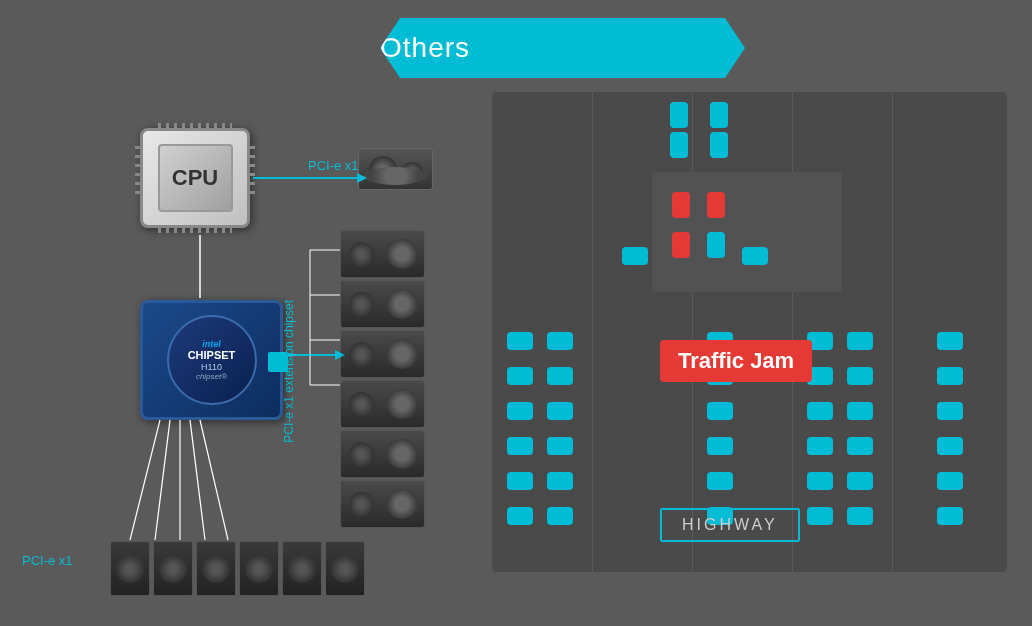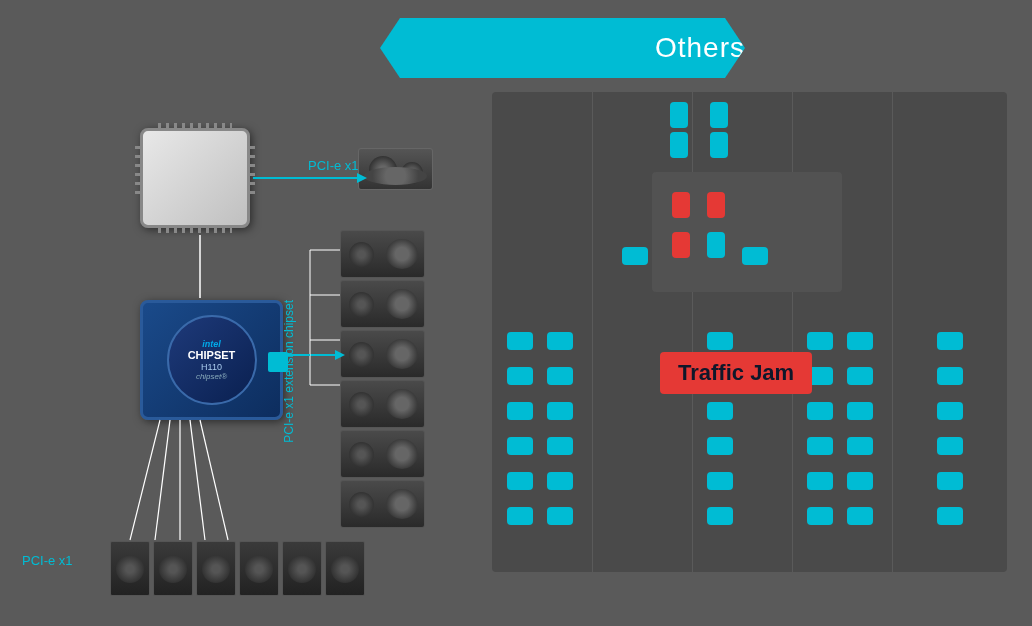--- a/index.html
+++ b/index.html
@@ -16,21 +16,21 @@
     .others-banner {
       position: absolute;
       top: 18px;
       left: 380px;
       width: 365px;
       height: 60px;
       background: #00bcd4;
       clip-path: polygon(20px 0%, calc(100% - 20px) 0%, 100% 50%, calc(100% - 20px) 100%, 20px 100%, 0% 50%);
       display: flex;
       align-items: center;
-      justify-content: flex-end;
+      justify-content: flex-start;
     }
     .others-banner span {
       color: #fff;
       font-size: 28px;
       font-weight: 300;
       letter-spacing: 1px;
     }
 
     
     
@@ -274,24 +274,24 @@
       top: 0;
       left: 0;
       width: 100%;
       height: 100%;
       pointer-events: none;
     }
 
     
     .traffic-jam-label {
       position: absolute;
-      top: 260px;
+      top: 248px;
       left: 168px;
       background: #e53935;
-      color: #0f172a;
+      color: #ffffff;
       font-size: 22px;
       font-weight: bold;
       padding: 8px 18px;
       border-radius: 4px;
     }
 
     
     .highway-label {
       position: absolute;
       bottom: 30px;
@@ -321,20 +321,21 @@
       <div class="pin"></div>
   </div>
   <div class="cpu-side-pins-right">
     <div class="pin"></div>
       <div class="pin"></div>
       <div class="pin"></div>
     <div class="pin"></div>
       <div class="pin"></div>
       <div class="pin"></div>
   </div>
+  <div class="cpu-inner">CPU</div>
 </div>
 
 <div class="chipset">
   <div class="chipset-inner">
     <span class="intel-logo">intel</span>
     <span class="chipset-name">CHIPSET</span>
     <span class="chipset-model">H110</span>
     <span class="chipset-inside">chipset®</span>
   </div>
 </div>
@@ -490,13 +491,14 @@
   <div style="position:absolute;top:380px;left:445px;width:26px;height:18px;background:#00bcd4;border-radius:4px;"></div>
   <div style="position:absolute;top:415px;left:445px;width:26px;height:18px;background:#00bcd4;border-radius:4px;"></div>
 
   <div style="position:absolute;top:10px;left:178px;width:18px;height:26px;background:#00bcd4;border-radius:4px;"></div>
   <div style="position:absolute;top:40px;left:178px;width:18px;height:26px;background:#00bcd4;border-radius:4px;"></div>
   <div style="position:absolute;top:10px;left:218px;width:18px;height:26px;background:#00bcd4;border-radius:4px;"></div>
   <div style="position:absolute;top:40px;left:218px;width:18px;height:26px;background:#00bcd4;border-radius:4px;"></div>
 
   <div class="traffic-jam-label">Traffic Jam</div>
 
+  <div class="highway-label">HIGHWAY</div>
 </div>
 
 </body></html>

